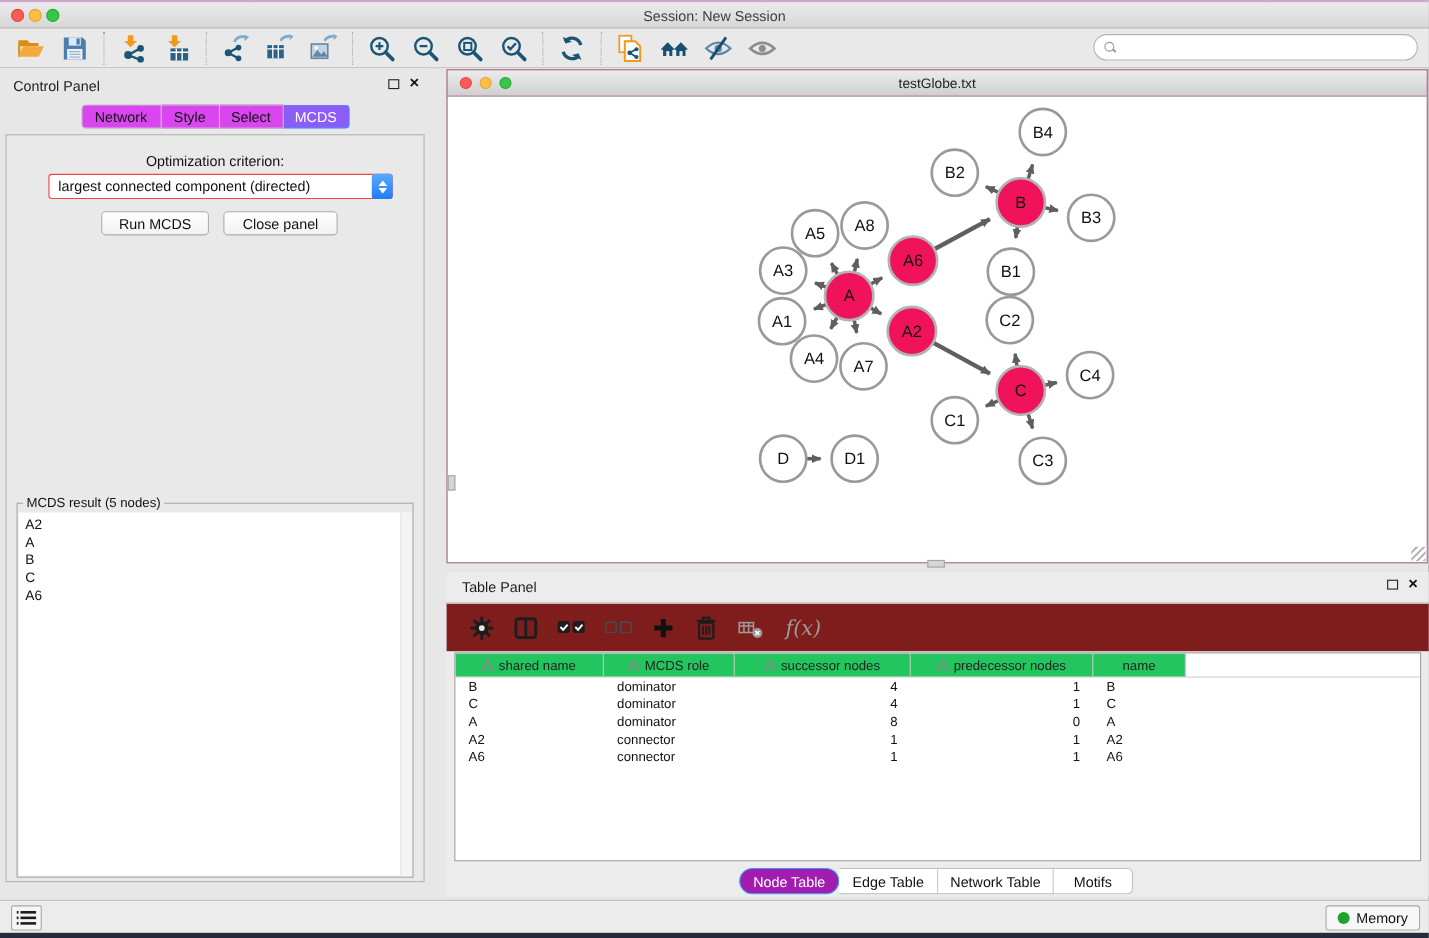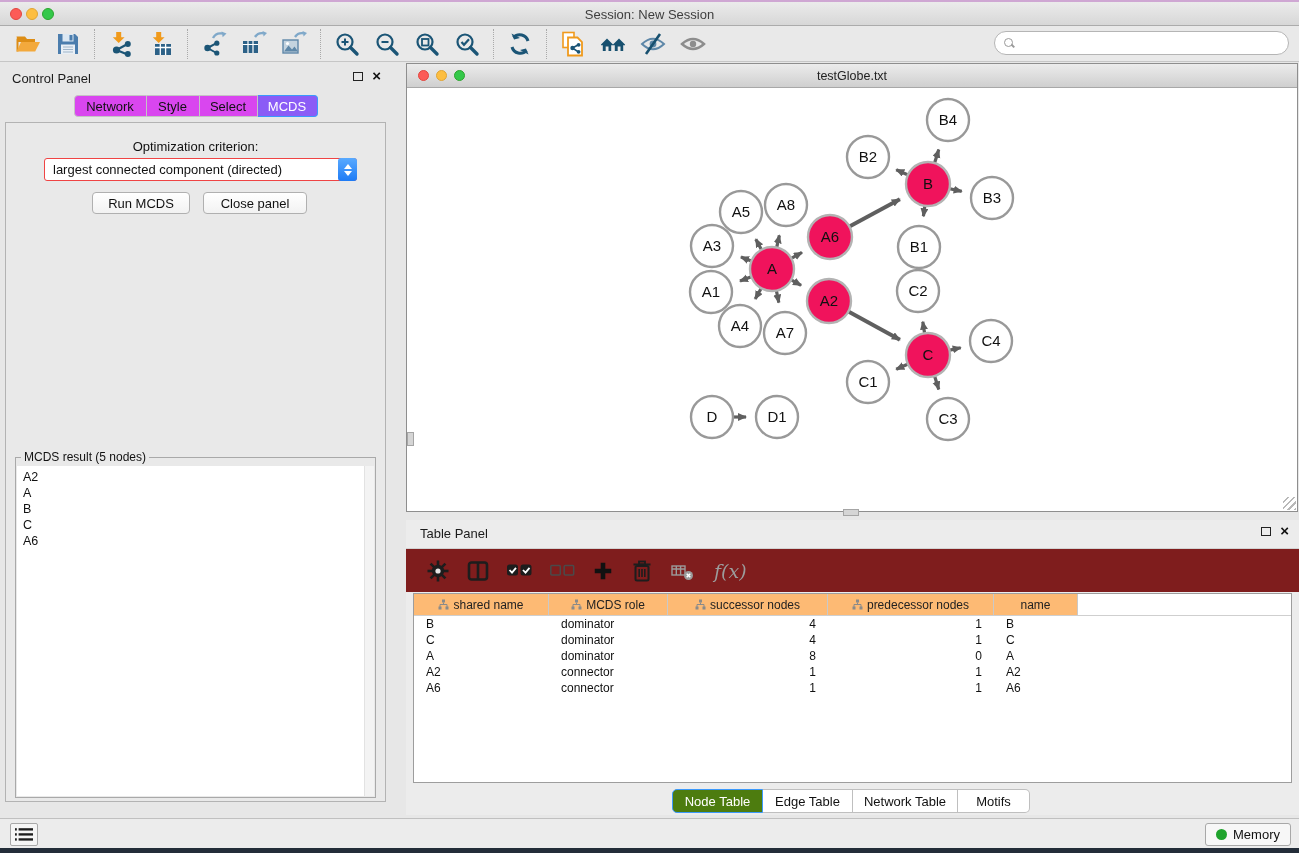--- a/index.html
+++ b/index.html
@@ -76,32 +76,32 @@
 
   
   .table-panel { position:absolute; left:406px; top:520px; width:893px; height:295px; background:#ececec; }
   .tp-head { position:absolute; left:14px; top:6px; font-size:13px; color:#1c1c1c; }
   .tp-toolbar { position:absolute; left:0; top:28px; width:100%; height:44px; background:#7f1d1d;
     border-top:1px solid #d2d2d2; display:flex; align-items:center; padding-left:20px; }
   .tp-btn { margin-right:16px; display:flex; align-items:center; justify-content:center; }
   .fx-label { font-family:"DejaVu Serif","Liberation Serif",serif; font-style:italic; font-size:19px; color:#9c9c9c; margin-left:4px; }
   .table-wrap { position:absolute; left:7px; right:7px; top:73px; height:190px; background:#fff; border:1px solid #9d9d9d; overflow:hidden; }
   .thead { display:flex; height:22px; border-bottom:1px solid #cfcfcf; }
-  .th { background:#fdba74; border-right:1px solid #c9c9c9; display:flex; align-items:center; justify-content:center;
+  .th { background:#22c55e; border-right:1px solid #c9c9c9; display:flex; align-items:center; justify-content:center;
     gap:4px; font-size:12px; color:#222; }
   .trow { display:flex; height:16px; align-items:center; }
   .td { font-size:12px; color:#111; white-space:nowrap; overflow:hidden; }
   .td.l { text-align:left; padding-left:12px; }
   .td.r { text-align:right; padding-right:12px; }
   .tp-tabs { position:absolute; left:266px; top:269px; display:flex; height:24px; }
   .tp-tab { height:24px; font-size:13px; display:flex; align-items:center; justify-content:center;
     background:#fff; border:1px solid #bfbfbf; border-left:none; color:#111; }
   .tp-tab:first-child { border-left:1px solid #bfbfbf; border-radius:5px 0 0 5px; }
   .tp-tab:last-child { border-radius:0 5px 5px 0; }
-  .tp-tab.selected { background:#4d7c0f; border-color:#3c99fc; color:#fff; }
+  .tp-tab.selected { background:#a21caf; border-color:#3c99fc; color:#fff;border-radius:12px; }
 
   
   .statusbar { position:absolute; left:0; top:818px; width:100%; height:30px; background:#ececec; border-top:1px solid #c0c0c0; }
   .status-list-btn { position:absolute; left:10px; top:4px; width:28px; height:23px; background:#f5f5f5;
     border:1px solid #a8a8a8; border-radius:2px; display:flex; align-items:center; justify-content:center; }
   .memory-btn { position:absolute; right:8px; top:4px; width:86px; height:23px; background:#f7f7f7;
     border:1px solid #a8a8a8; border-radius:3px; display:flex; align-items:center; justify-content:center; gap:6px; font-size:13px; color:#111; }
   .mem-dot { width:11px; height:11px; border-radius:50%; background:#1fa32c; }
   .desktop-strip { position:absolute; left:0; top:848px; width:100%; height:5px; background:#232d39; }
 </style>

